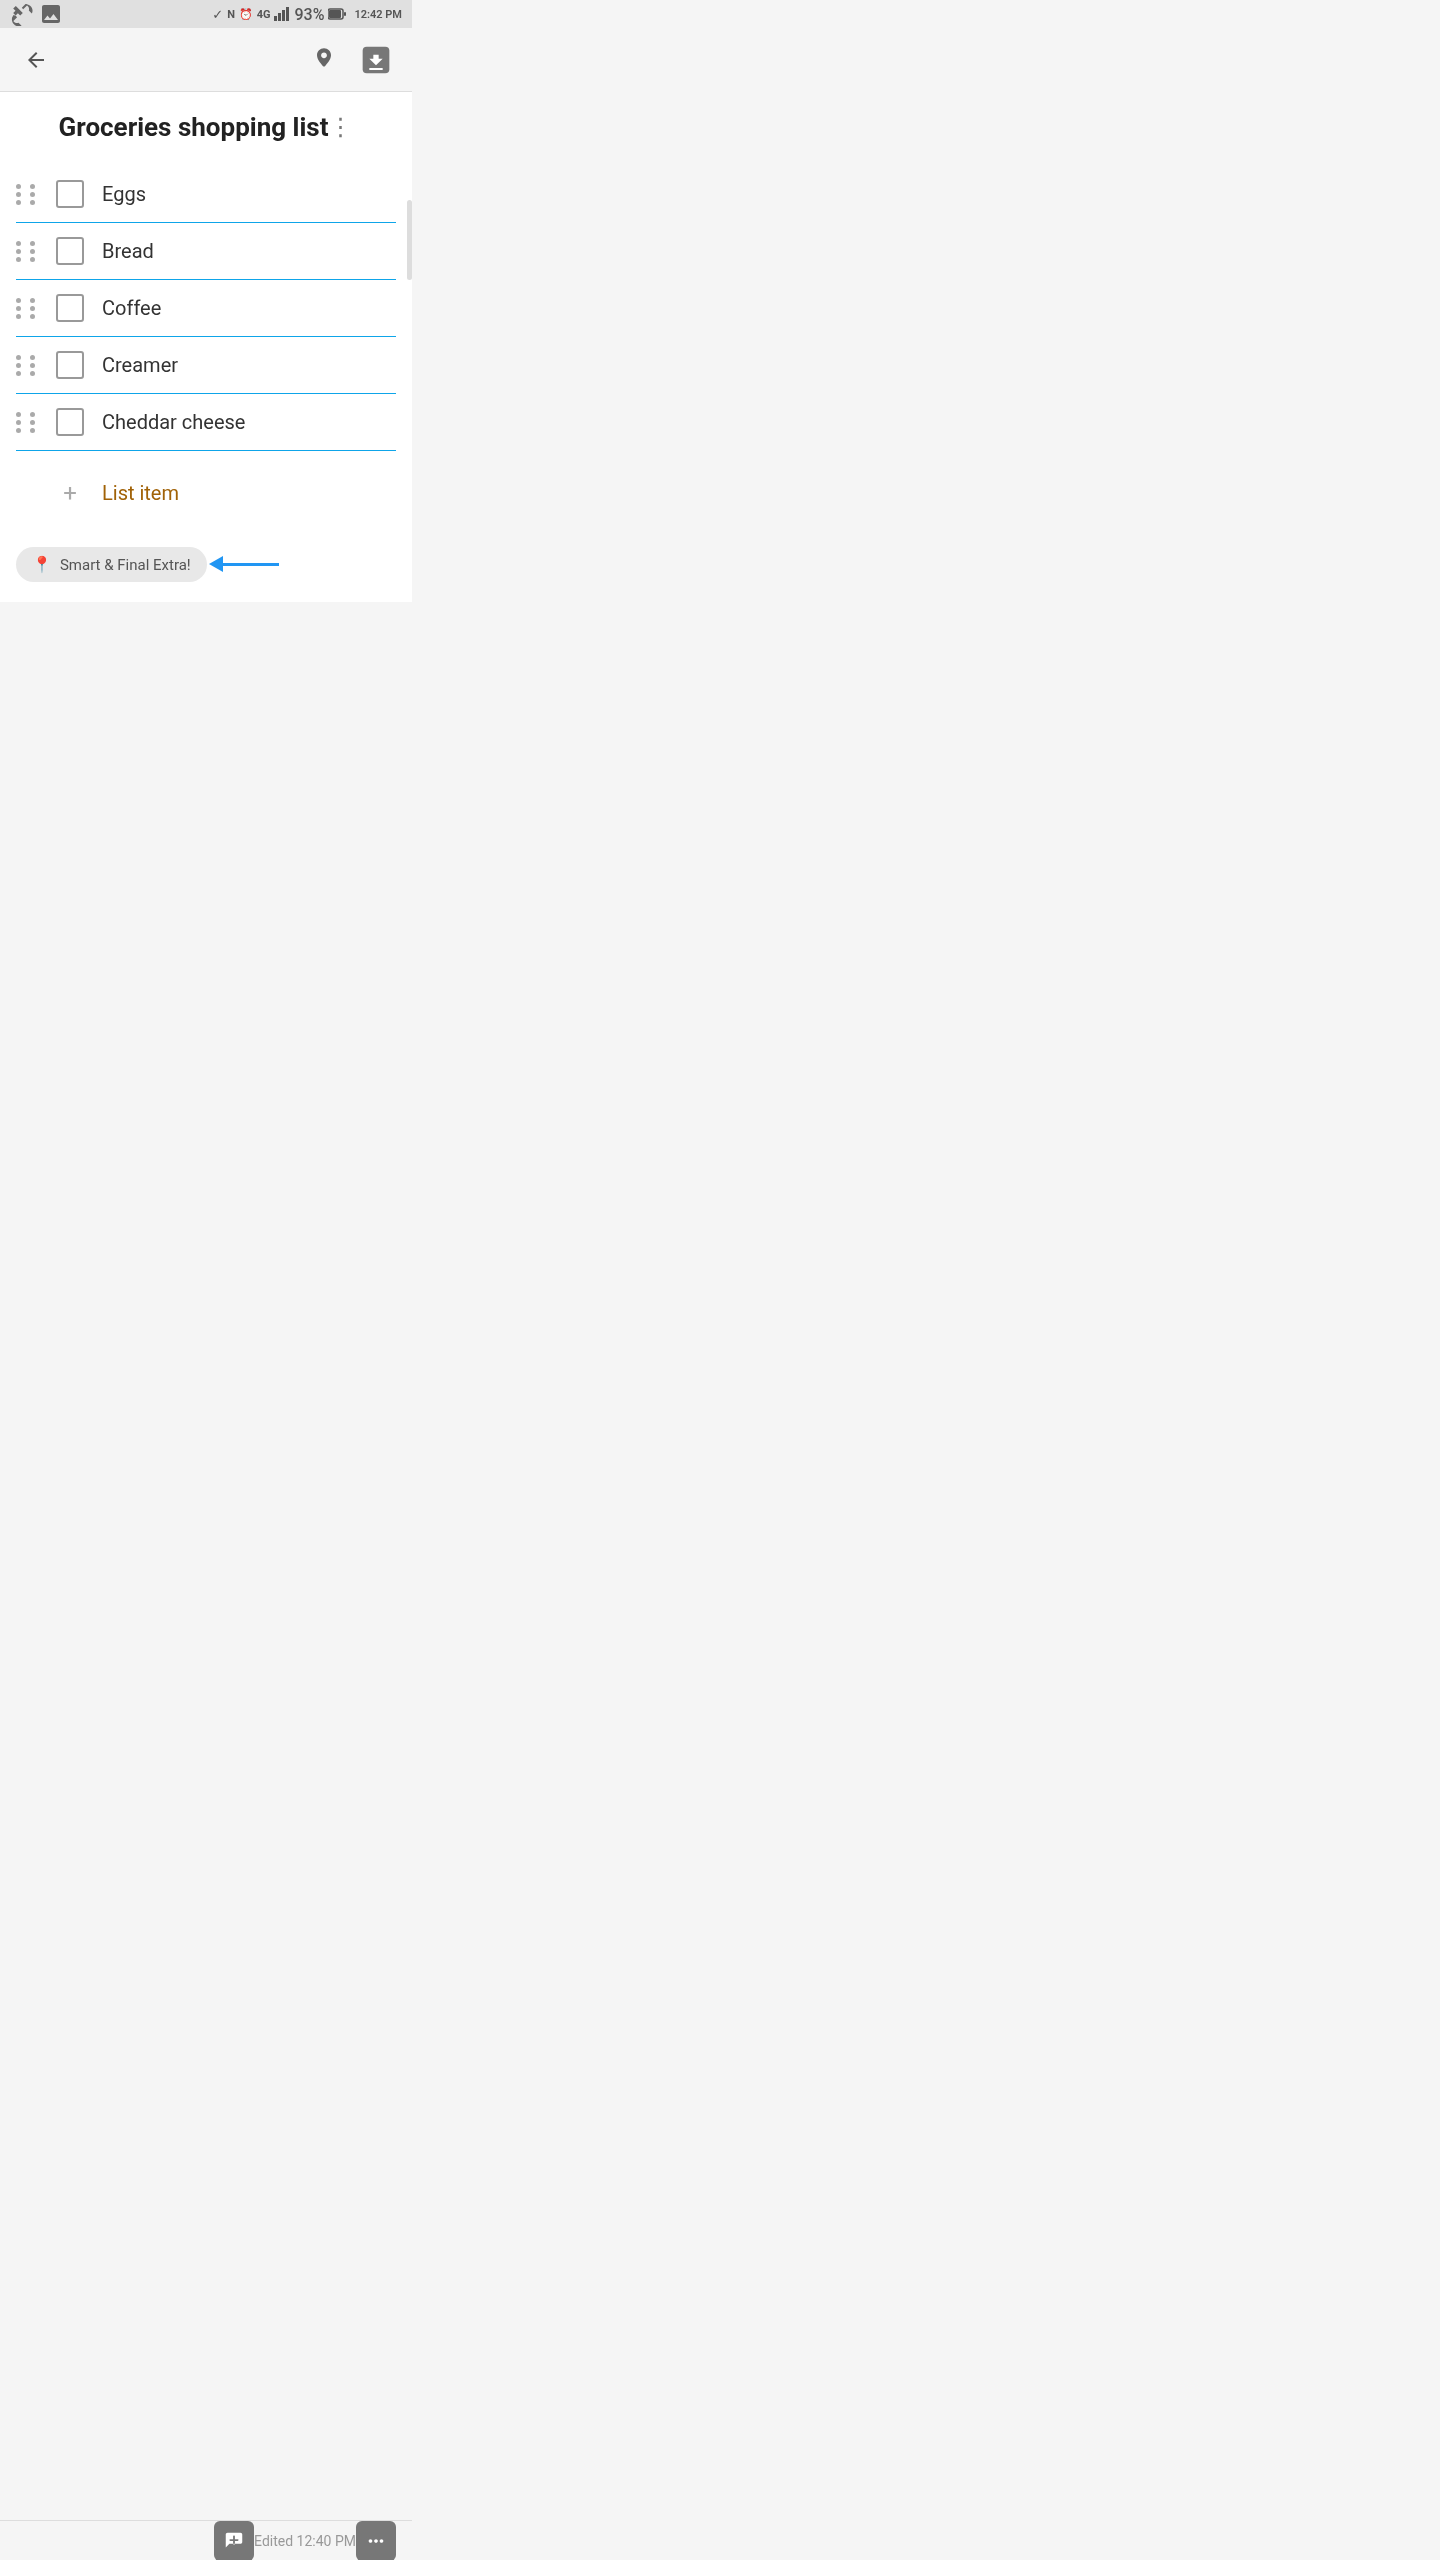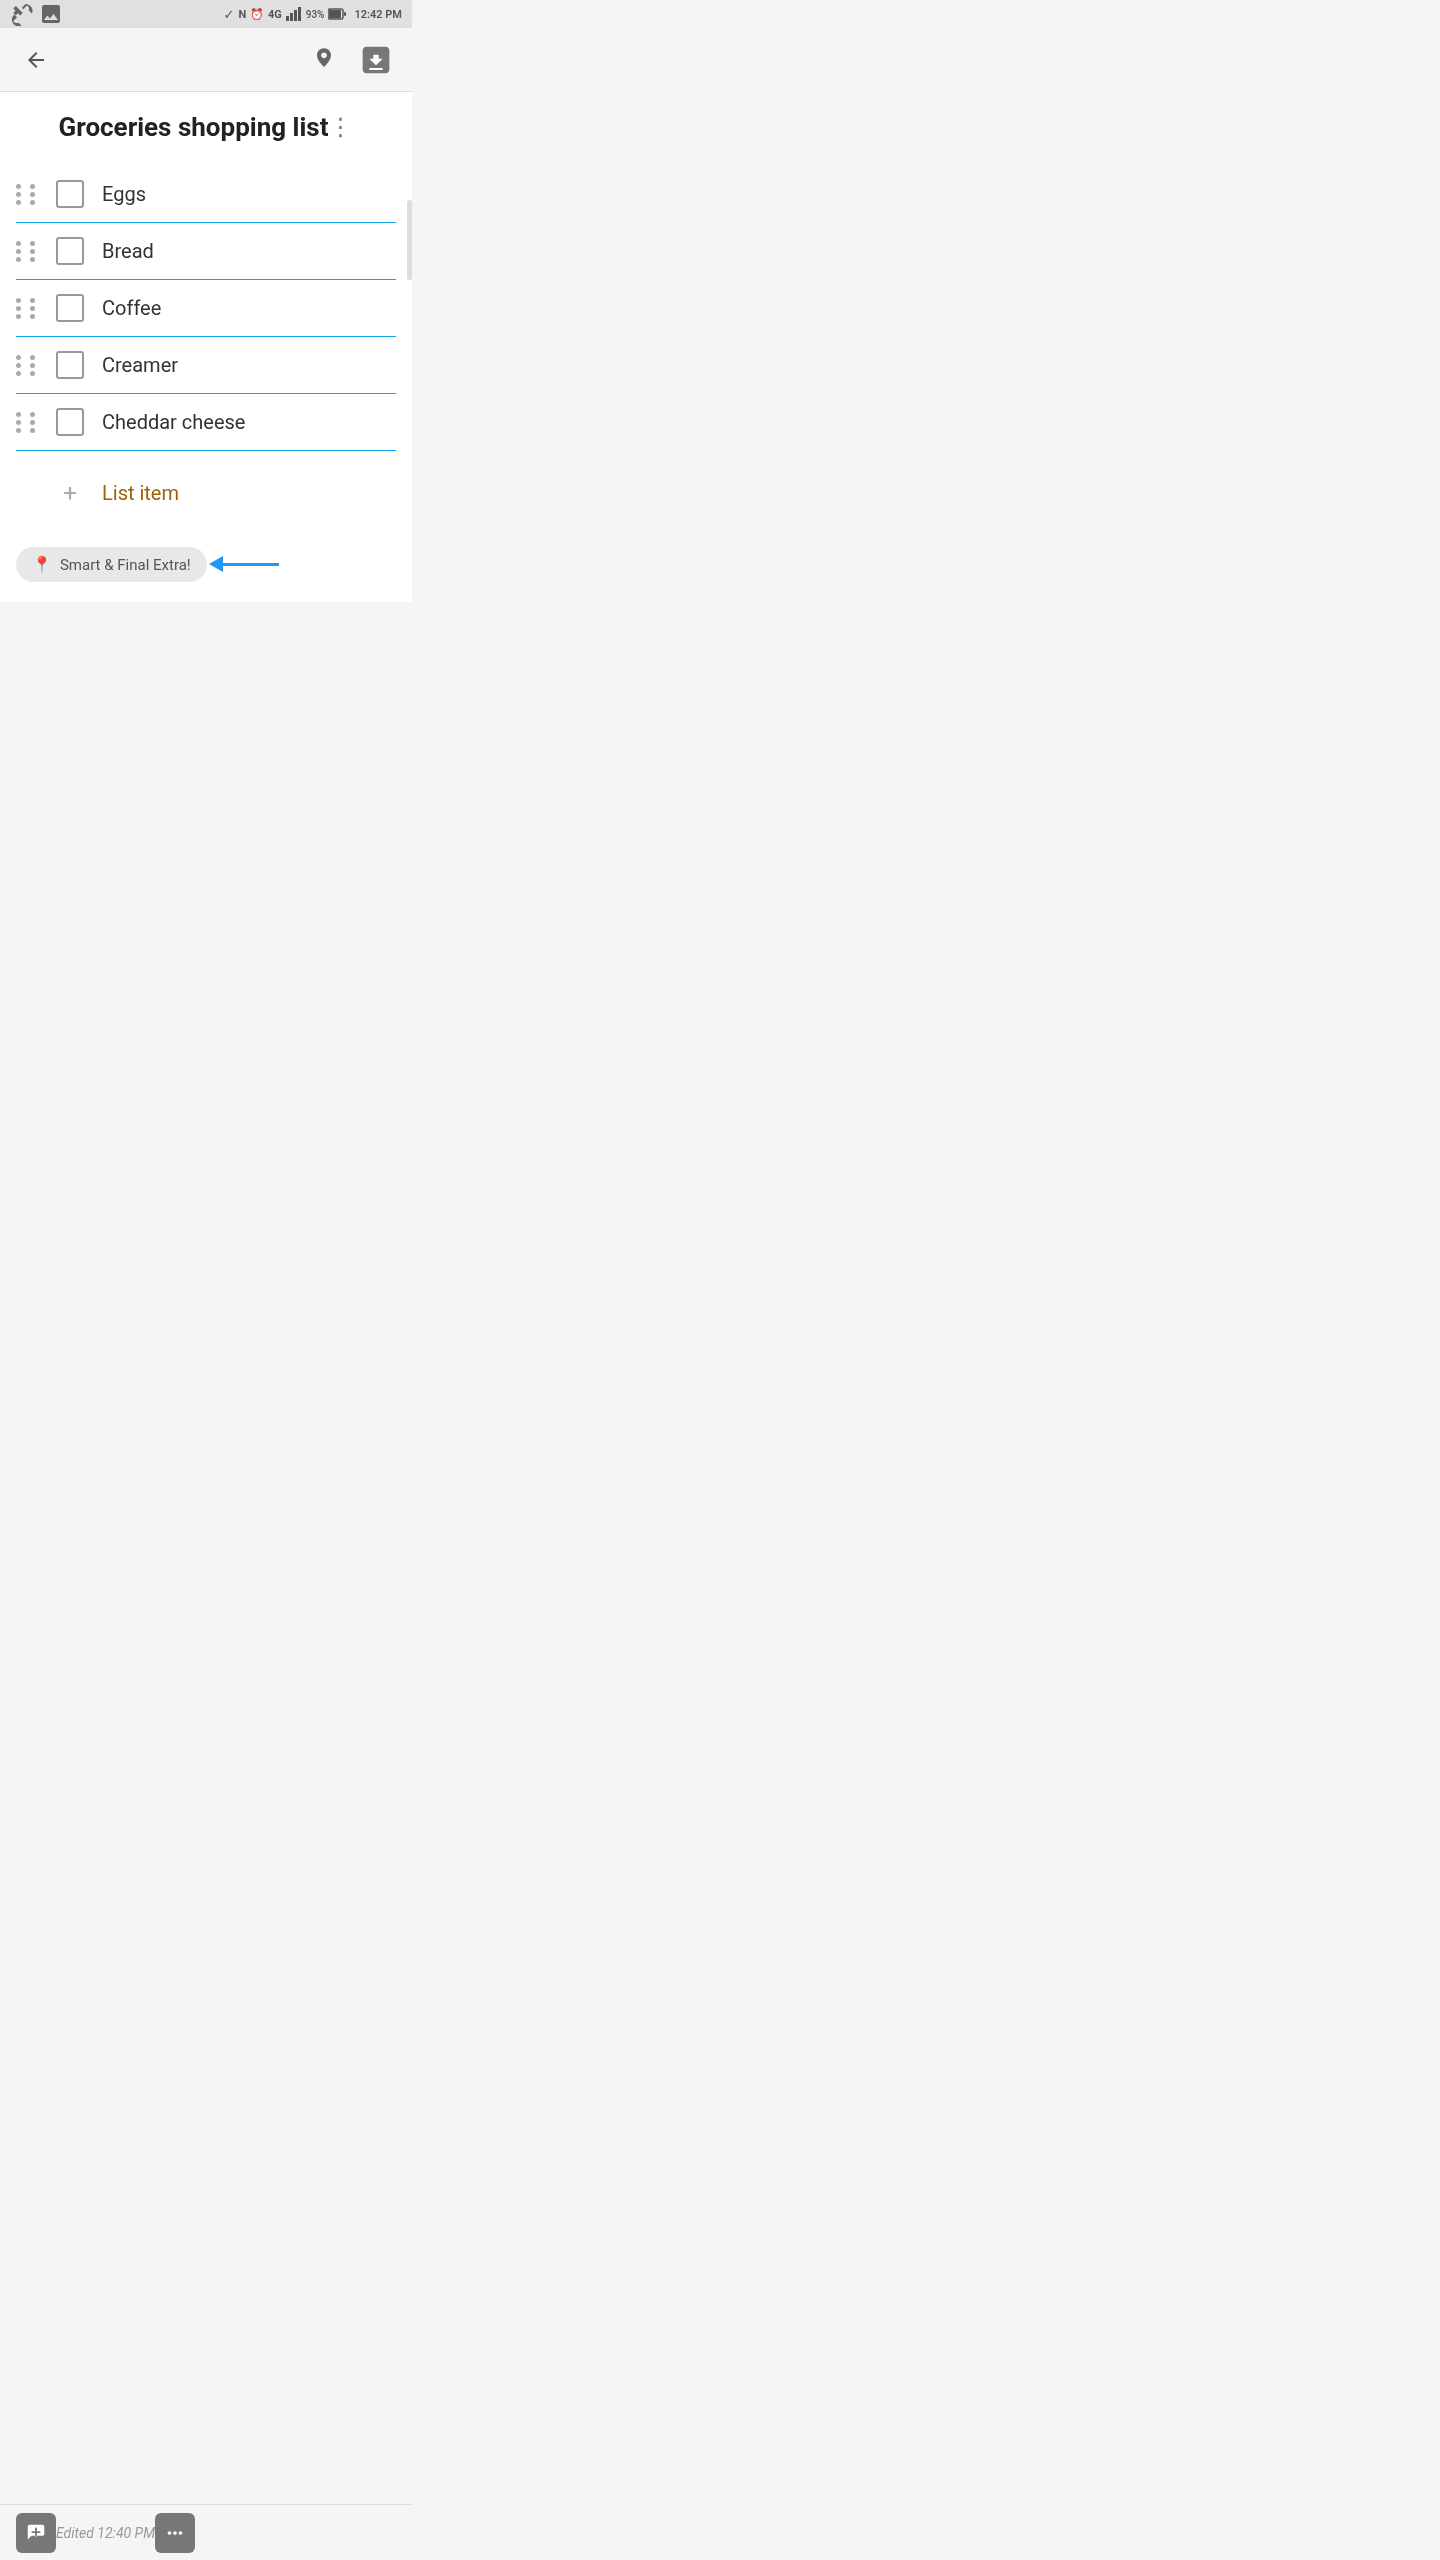--- a/index.html
+++ b/index.html
@@ -193,28 +193,27 @@
       background: #ddd;
       border-radius: 3px;
     }
 
     
     .bottom-bar {
       position: fixed;
       bottom: 0;
       left: 0;
       width: 412px;
-      height: 56px;
+      height: 40px;
       background: #f5f5f5;
       border-top: 1px solid #ddd;
       display: flex;
       align-items: center;
-      justify-content: flex-start;
+      justify-content: flex-end;
       padding: 0 16px;
-      font-style: italic;
     }
     .bottom-icon {
       width: 40px;
       height: 40px;
       background: #777;
       border-radius: 6px;
       display: flex;
       align-items: center;
       justify-content: center;
       cursor: pointer;
@@ -255,21 +254,21 @@
 
     <span style="font-size:11px; font-weight:700;">4G</span>
 
     <svg width="16" height="14" viewBox="0 0 16 14">
       <rect x="0" y="9" width="3" height="5" fill="#555"></rect>
       <rect x="4" y="6" width="3" height="8" fill="#555"></rect>
       <rect x="8" y="3" width="3" height="11" fill="#555"></rect>
       <rect x="12" y="0" width="3" height="14" fill="#555"></rect>
     </svg>
 
-    <span style="font-size:10px;">93%</span>
+    <span style="font-size:16px;">93%</span>
     <svg width="18" height="12" viewBox="0 0 18 12">
       <rect x="0" y="1" width="15" height="10" rx="2" stroke="#555" stroke-width="1.5" fill="none"></rect>
       <rect x="1" y="2" width="12" height="8" fill="#555" rx="1"></rect>
       <rect x="16" y="4" width="2" height="4" fill="#555" rx="1"></rect>
     </svg>
 
     <span style="font-size:11px; font-weight:600; margin-left:4px;">12:42 PM</span>
   </div>
 </div>
 

